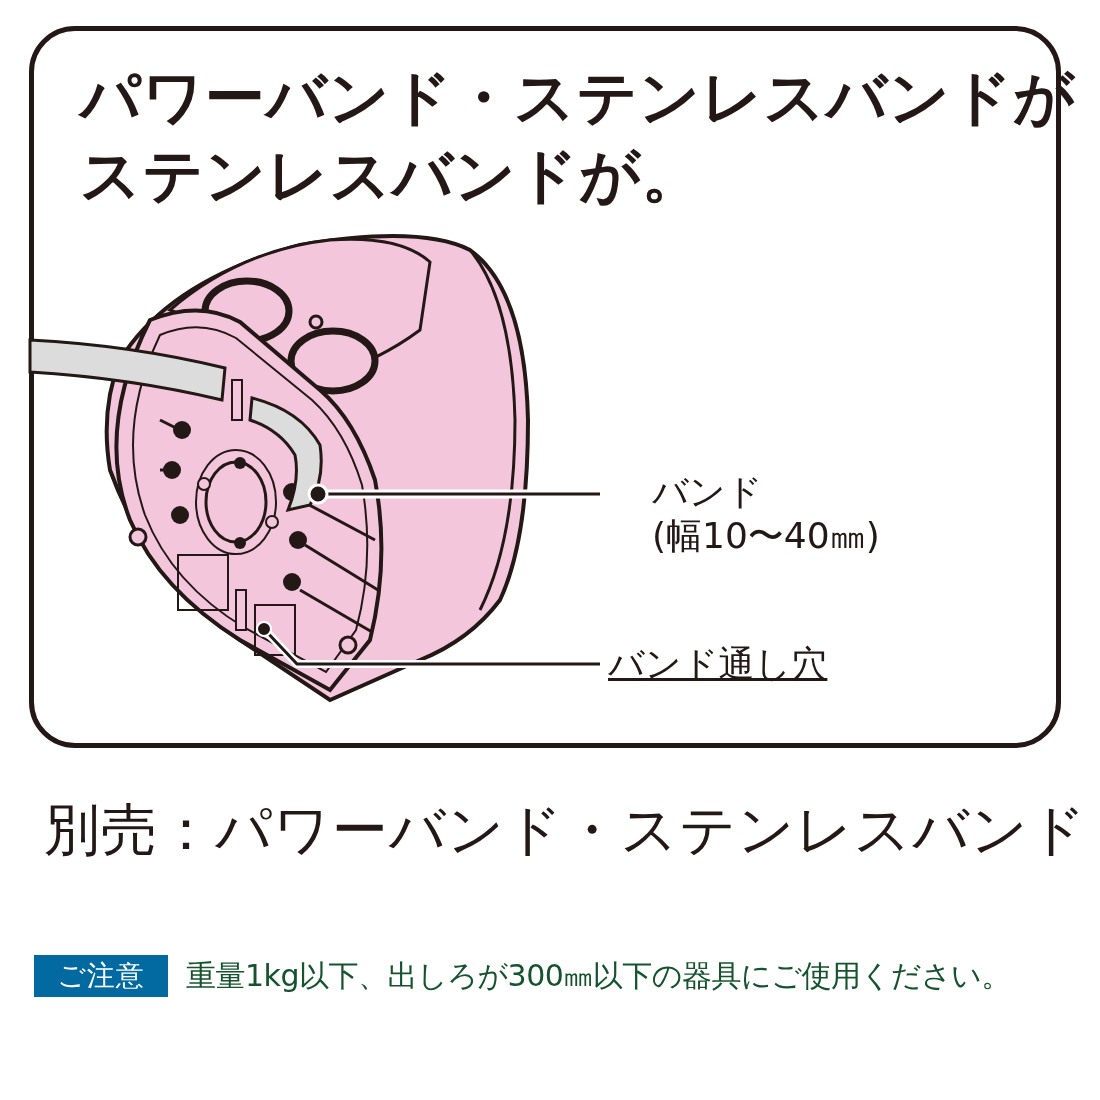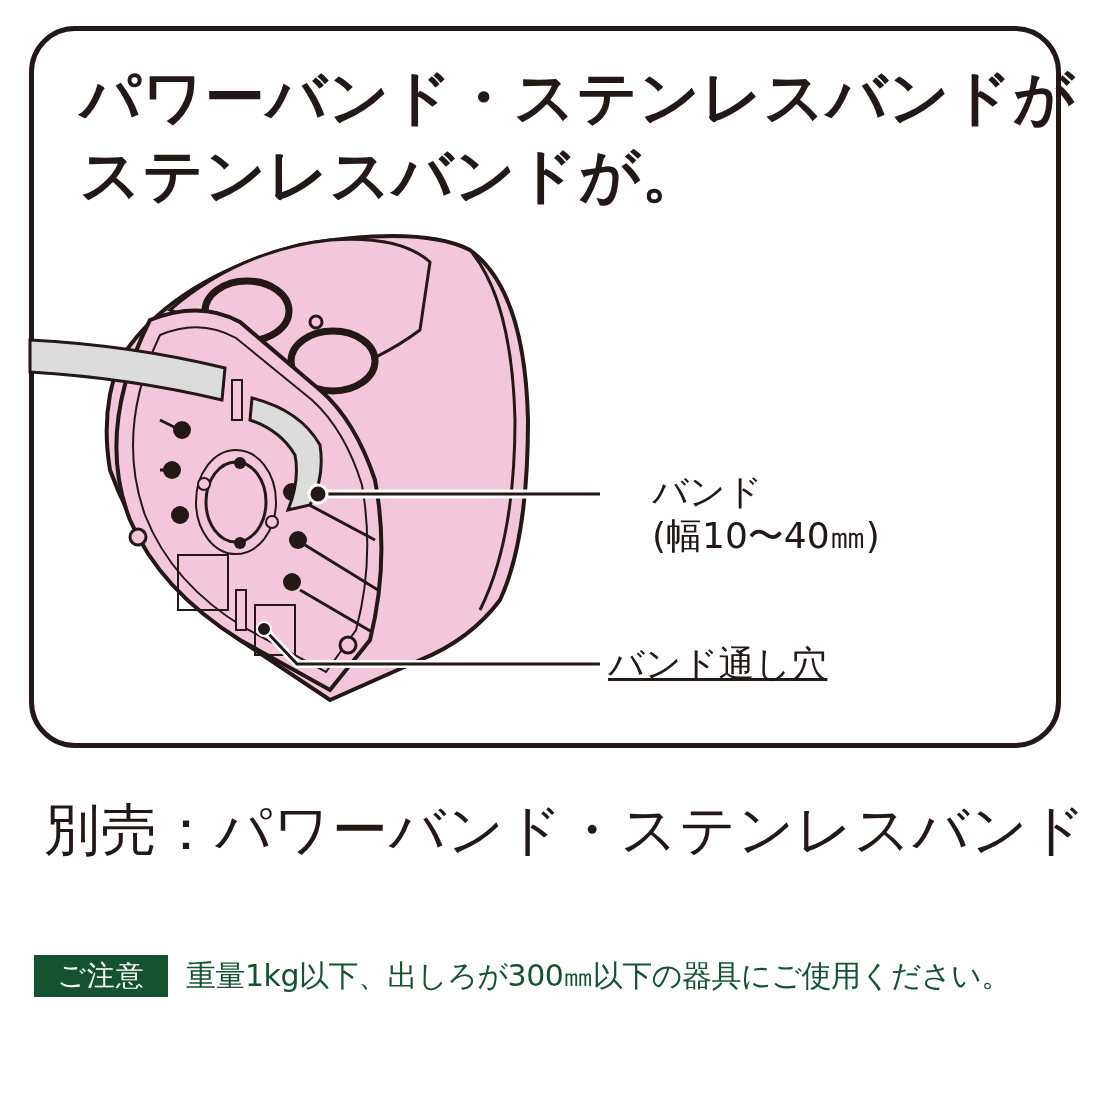--- a/index.html
+++ b/index.html
@@ -25,21 +25,21 @@
       position: absolute; font-size: 36px; line-height: 44px;
       color: #231815; white-space: nowrap;
     }
     .subtitle {
       position: absolute; left: 44px; top: 778px;
       font-size: 56px; line-height: 70px; white-space: nowrap;
       color: #231815; letter-spacing: 1px; margin-top: 17px;
     }
     .notice { position: absolute; left: 34px; top: 955px; height: 42px; display: flex; align-items: center; }
     .notice-badge {
-      background: #14532d; color: #ffffff; font-size: 28px;
+      background: #0369a1; color: #ffffff; font-size: 28px;
       height: 42px; line-height: 42px; padding: 0 14px; box-sizing: border-box;
       width: 134px; text-align: center; letter-spacing: 1px;
     }
     .notice-text {
       margin-left: 18px; font-size: 30px; white-space: nowrap; color: #14532d;
       letter-spacing: -0.5px;
     }
   </style>
 </head>
 <body>

